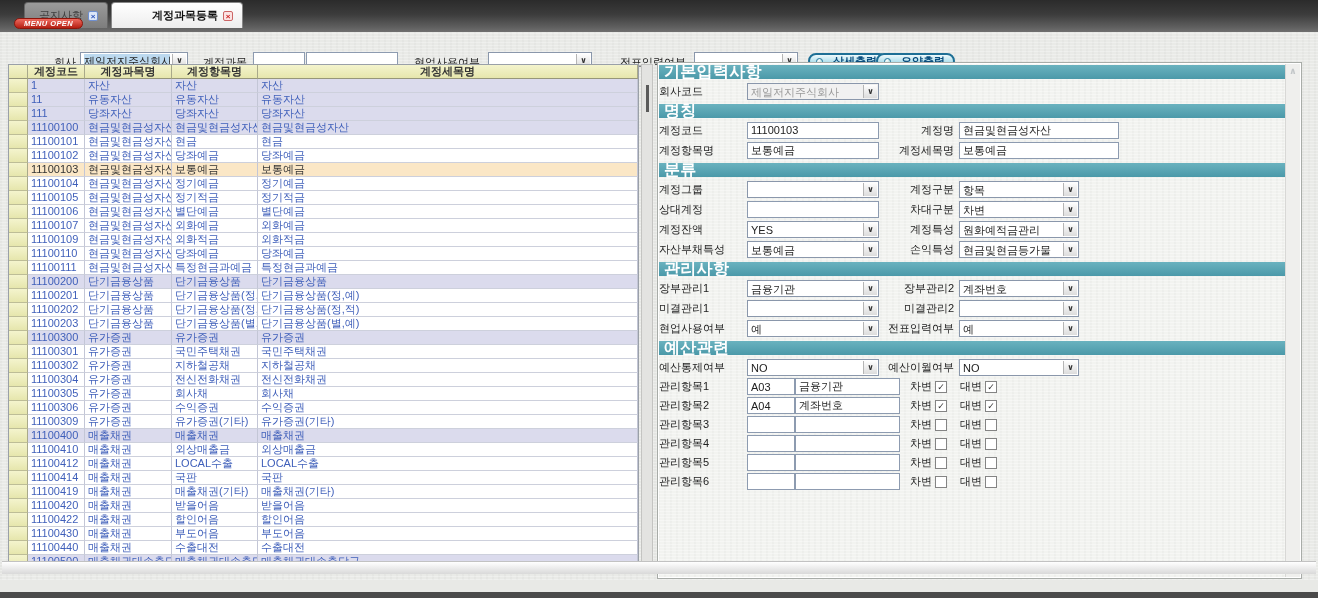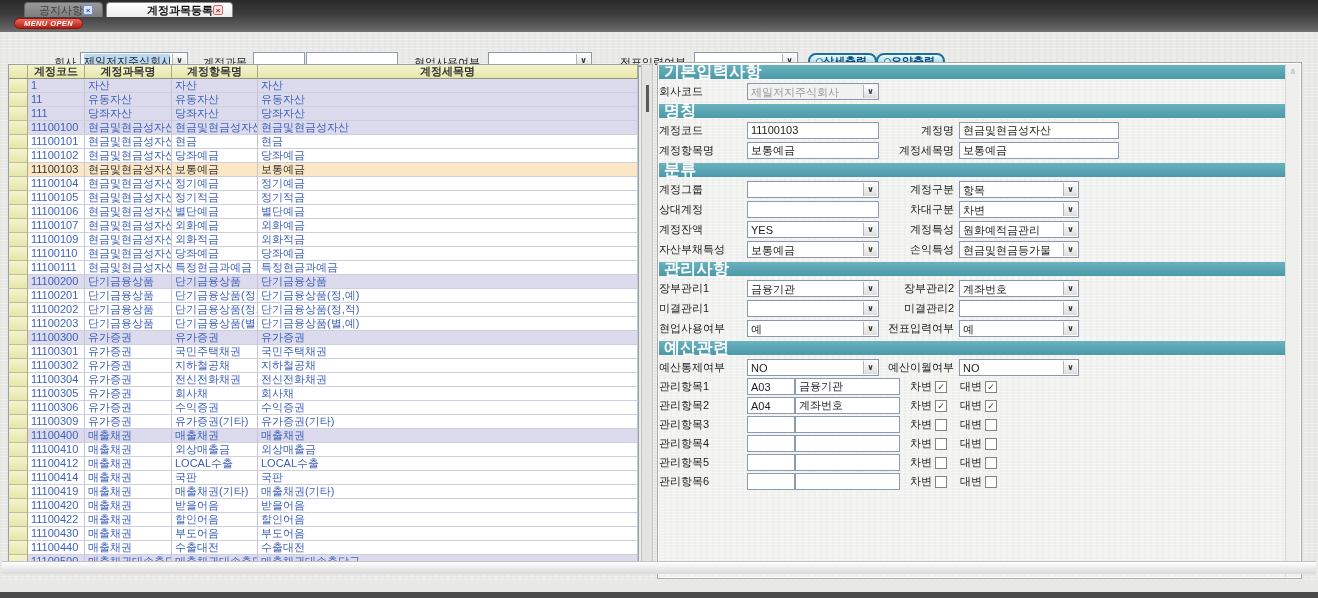--- a/index.html
+++ b/index.html
@@ -3,21 +3,21 @@
 <meta charset="utf-8">
 <style>
   * { box-sizing:border-box; margin:0; padding:0; }
   html,body { width:1318px; height:598px; overflow:hidden; }
   body { font-family:"Liberation Sans","DejaVu Sans",sans-serif; background:#e8e9e6; position:relative; font-size:11px; }
 
   
   .titlebar { position:absolute; top:0; left:0; width:1318px; height:32px;
     background:linear-gradient(180deg,#2b2b2b 0%,#3c3c3c 45%,#5f5f5f 85%,#707070 100%); }
   .tabs { position:absolute; top:2px; left:24px; display:flex; gap:3px; }
-  .tab { height:15px; display:flex; align-items:center; padding:0 9px 0 14px;
+  .tab { height:26px; display:flex; align-items:center; gap:5px; padding:0 9px 0 14px;
     border-radius:4px 4px 0 0; font-size:11px; cursor:default; }
   .tab.inactive { background:linear-gradient(#9a9a9a,#7d7d7d); color:#3f3f3f; border:1px solid #666; border-bottom:none; }
   .tab.active { background:linear-gradient(#ffffff,#ededed); color:#111; font-weight:bold; border:1px solid #888; border-bottom:none;padding-left:40px; }
   .tclose { width:10px; height:10px; border-radius:2px; font-size:8px; line-height:9px; text-align:center; font-weight:bold; }
   .tclose.blue { background:#dce6f8; border:1px solid #6f8fd0; color:#2e55bb; }
   .tclose.red  { background:#fbe3e3; border:1px solid #c66; color:#c22; }
   .menu-open { position:absolute; top:18px; left:14px; height:11px; padding:0 9px;
     background:linear-gradient(#ee6a5f,#b51f12); border:1px solid #8d150b; border-radius:7px;
     color:#fff; font-size:7.5px; font-weight:bold; font-style:italic; letter-spacing:.4px; line-height:9px; }
 
@@ -39,21 +39,21 @@
   .dd-val { position:absolute; left:3px; right:17px; top:1px; bottom:1px; line-height:14px;
             white-space:nowrap; overflow:hidden; color:#222; }
   .dd-btn { position:absolute; right:1px; top:1px; width:14px; bottom:1px; text-align:center;
             background:linear-gradient(#fefefe,#dcdcdc); border-left:1px solid #b5b5b5;
             color:#333; font-size:8px; line-height:13px; font-weight:bold; }
   .dd.disabled { background:#f1f1f1; }
   .dd.disabled .dd-val { color:#999; }
   .dd.hl .dd-val { background:#bcd9ef; }
   .btn { position:absolute; top:3px; height:16px; border:2px solid #1e6f95; border-radius:9px;
     background:linear-gradient(#eef9fc 0%,#bfe6f0 45%,#7fc6da 100%);
-    color:#0a4d7d; font-weight:bold; font-size:11px; display:flex; align-items:center; gap:0;
+    color:#0a4d7d; font-weight:bold; font-size:11px; display:flex; align-items:center; gap:10px;
     padding:0 8px 0 6px; line-height:12px; }
   .btn-dot { width:7px; height:7px; border-radius:50%; background:radial-gradient(circle at 35% 30%,#fff,#8cc); border:1px solid #27769c; }
 
   
   .grid { position:absolute; left:8px; top:32px; width:631px; border:1px solid #9aa0a8; background:#fff; }
   .thead, .trow { display:flex; }
   .thead { height:14px; }
   .hcell { background:linear-gradient(#f4f4cd,#e6e6ad); border-right:1px solid #a9a98a; border-bottom:1px solid #96967a;
     font-weight:bold; color:#333; text-align:center; line-height:13px; font-size:11px; overflow:hidden; }
   .trow { height:14px; }

